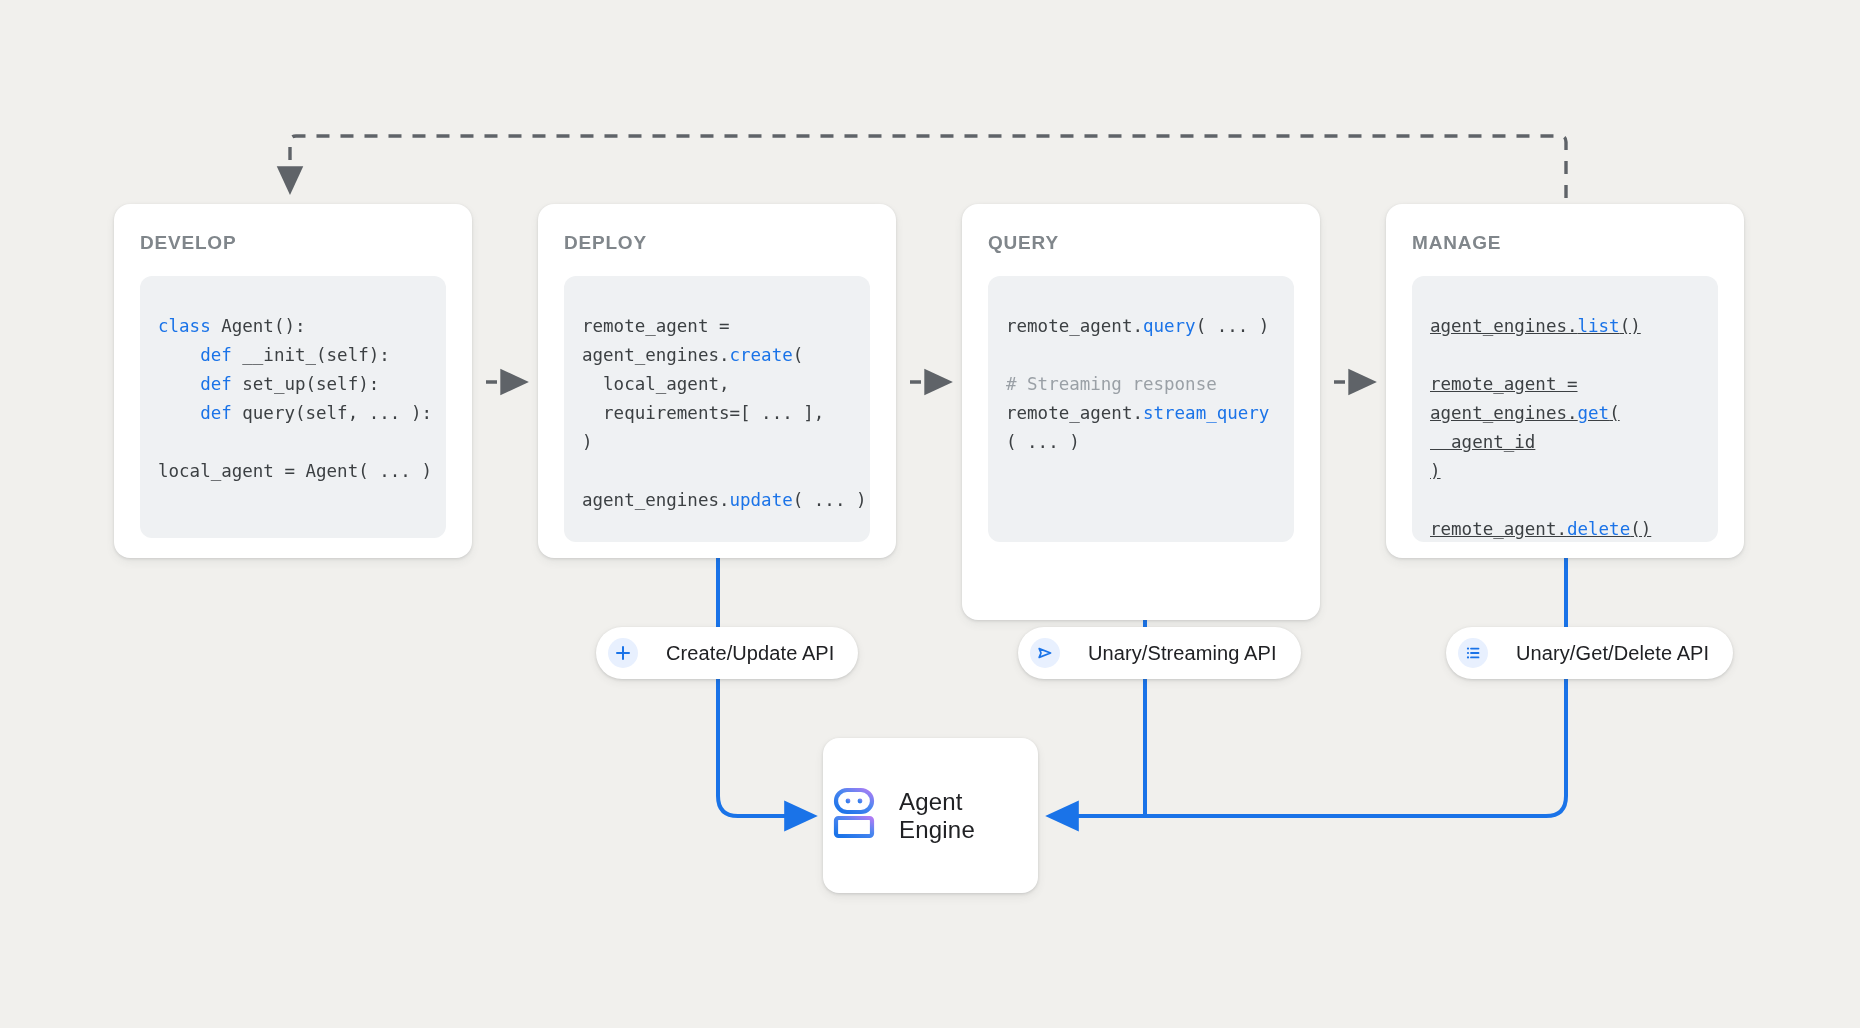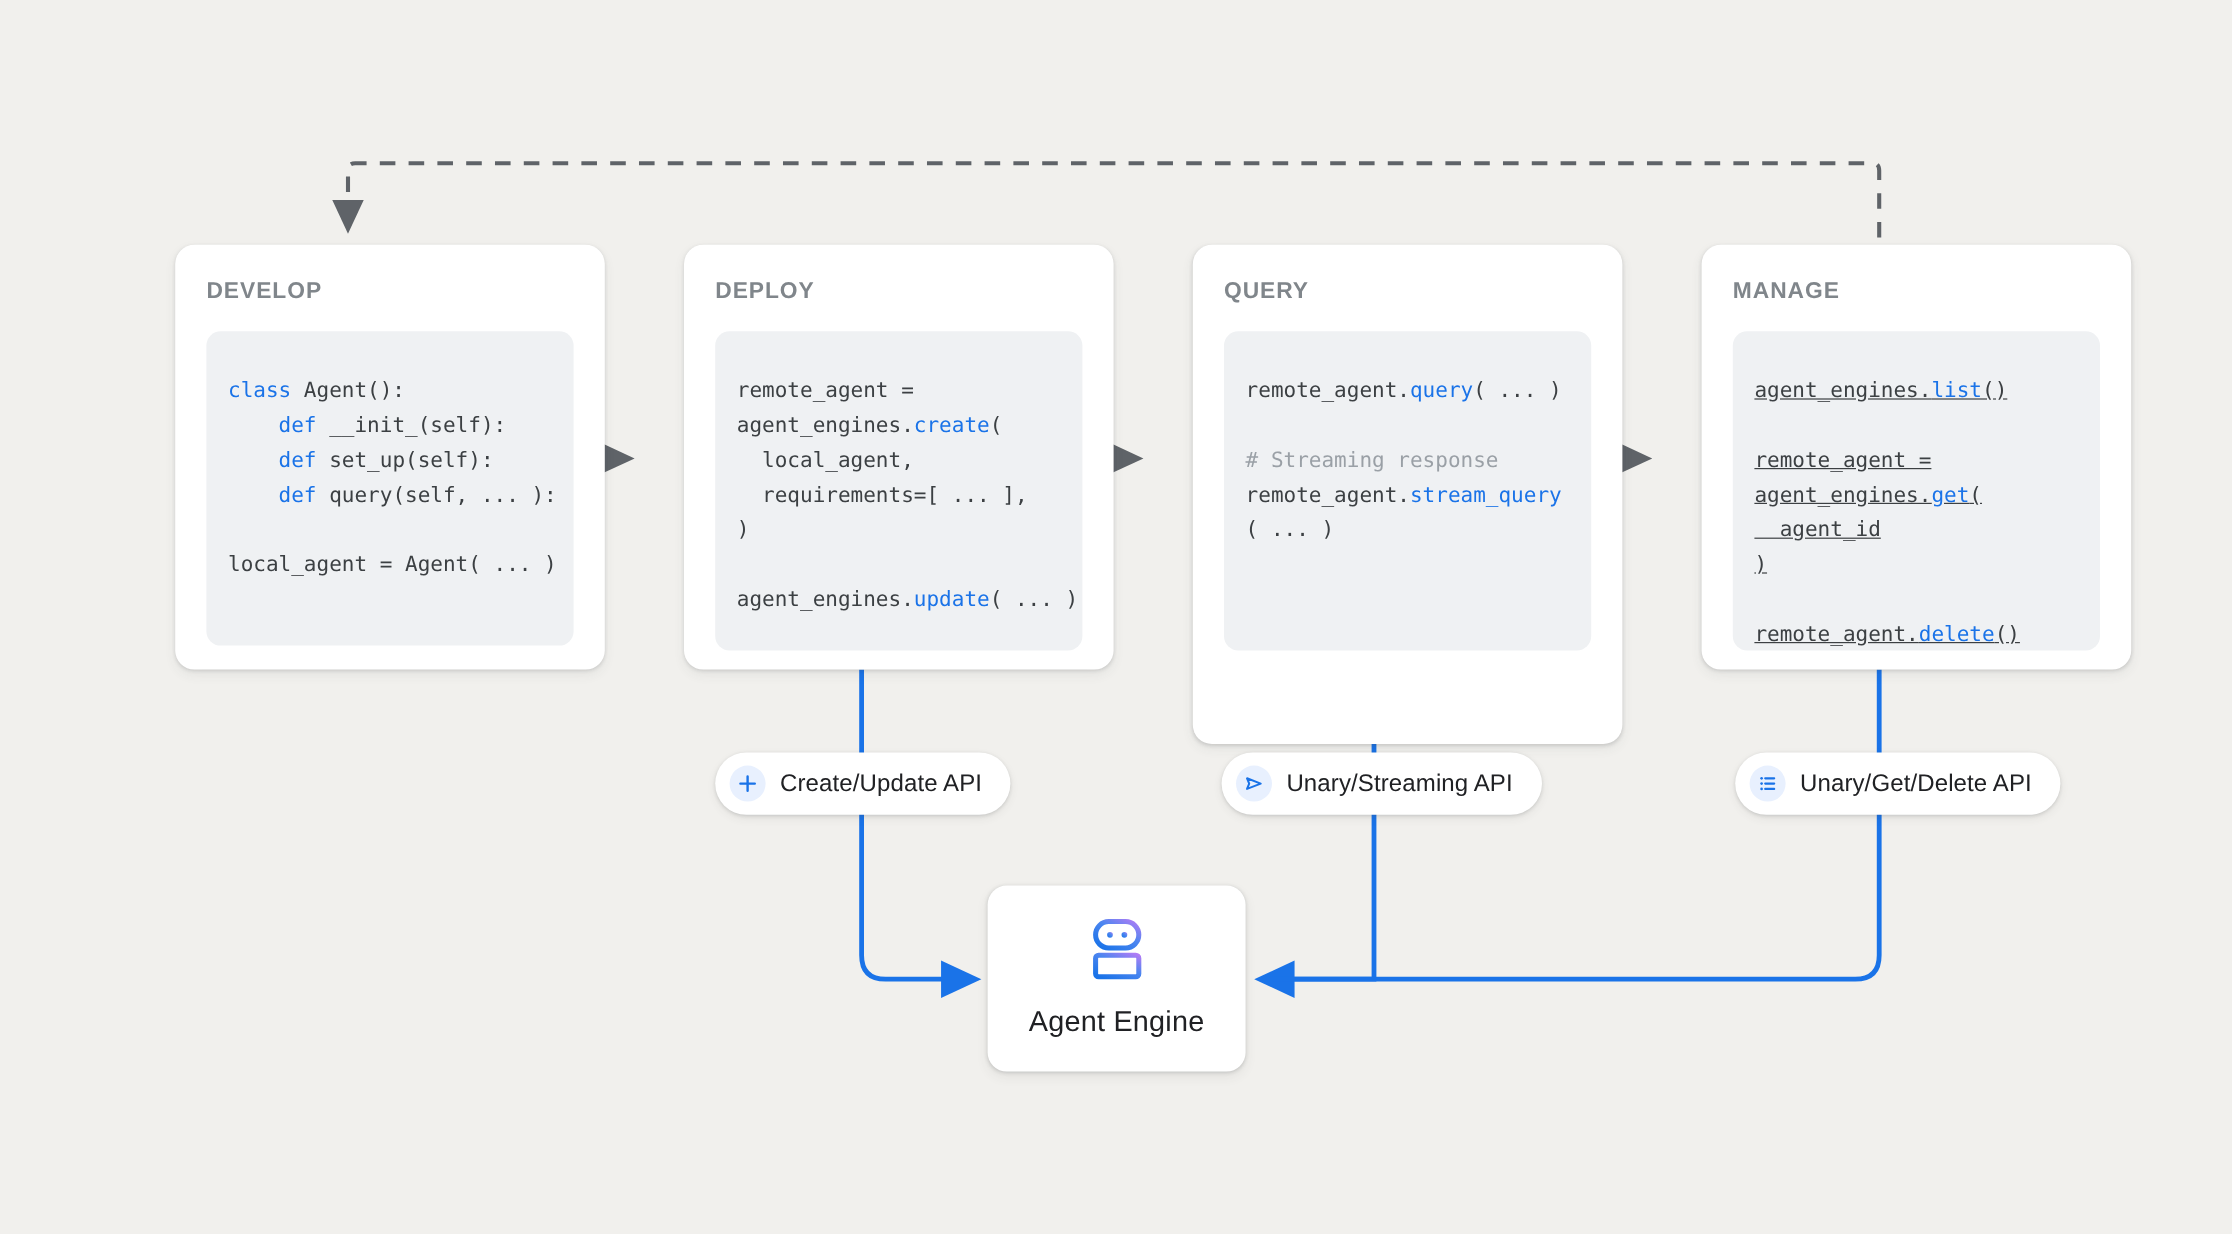--- a/index.html
+++ b/index.html
@@ -28,21 +28,20 @@
 
   
   .stage-card {
     position: absolute;
     background: #ffffff;
     border-radius: 16px;
     box-shadow: 0 1px 3px rgba(60,64,67,0.16), 0 4px 10px rgba(60,64,67,0.07);
     padding: 28px 26px 0 26px;
     width: 358px;
     height: 352px;
-    margin-left: 32px;
   }
   .stage-title {
     font-size: 19px;
     letter-spacing: 0.8px;
     color: #80868b;
     font-weight: 600;
     margin-bottom: 22px;
   }
   .code-box {
     background: #eff1f3;
@@ -67,21 +66,21 @@
   #card-develop .code-box { height: 262px; }
   #card-deploy  .code-box { height: 266px; }
   #card-query   .code-box { height: 266px; }
   #card-manage  .code-box { height: 266px; text-decoration: underline; }
 
   
   .api-pill {
     position: absolute;
     display: flex;
     align-items: center;
-    gap: 12px;
+    gap: 28px;
     background: #ffffff;
     border-radius: 999px;
     padding: 10px 24px 10px 12px;
     box-shadow: 0 1px 3px rgba(60,64,67,0.18), 0 3px 8px rgba(60,64,67,0.08);
     height: 52px;
     white-space: nowrap;
   }
   .pill-icon {
     width: 30px; height: 30px;
     border-radius: 50%;
@@ -104,21 +103,20 @@
   #agent-engine {
     position: absolute;
     left: 823px;
     top: 738px;
     width: 215px;
     height: 155px;
     background: #ffffff;
     border-radius: 16px;
     box-shadow: 0 1px 3px rgba(60,64,67,0.18), 0 4px 10px rgba(60,64,67,0.08);
     display: flex;
-    flex-direction: column;
     align-items: center;
     justify-content: center;
     gap: 14px;
   }
   #agent-engine .ae-label {
     font-size: 24px;
     color: #202124;
     letter-spacing: 0.2px;
   }
 </style>

